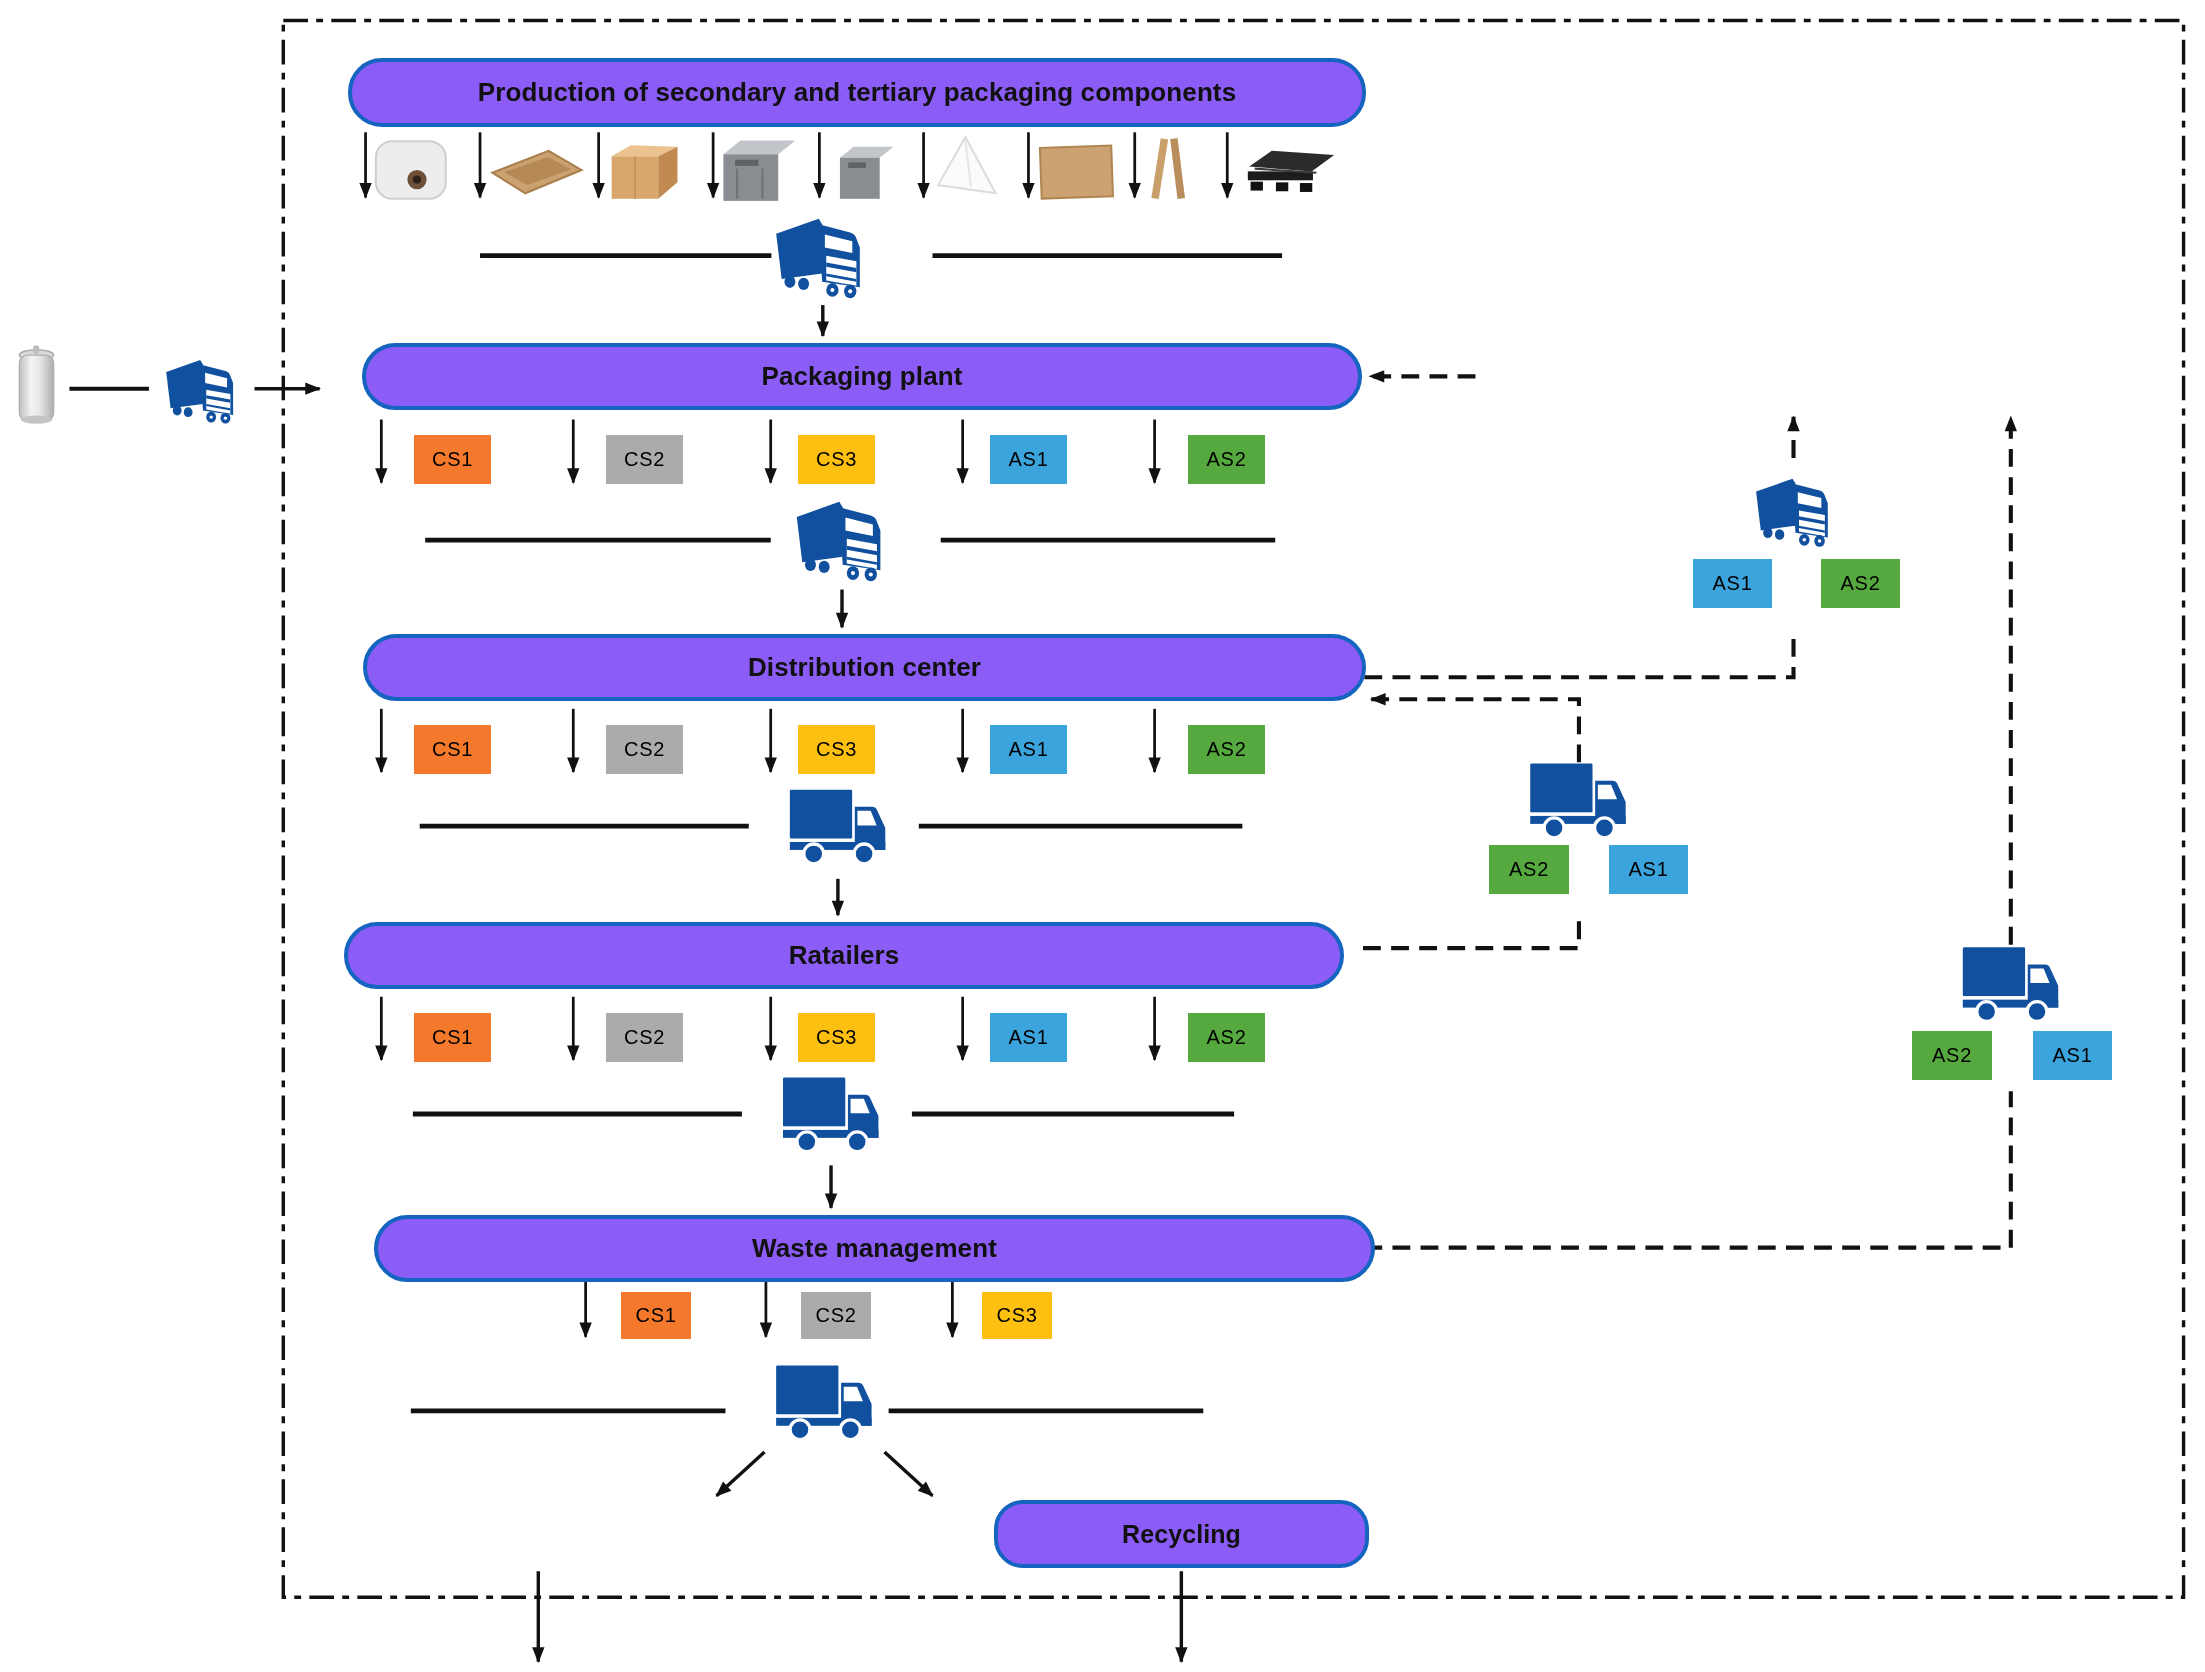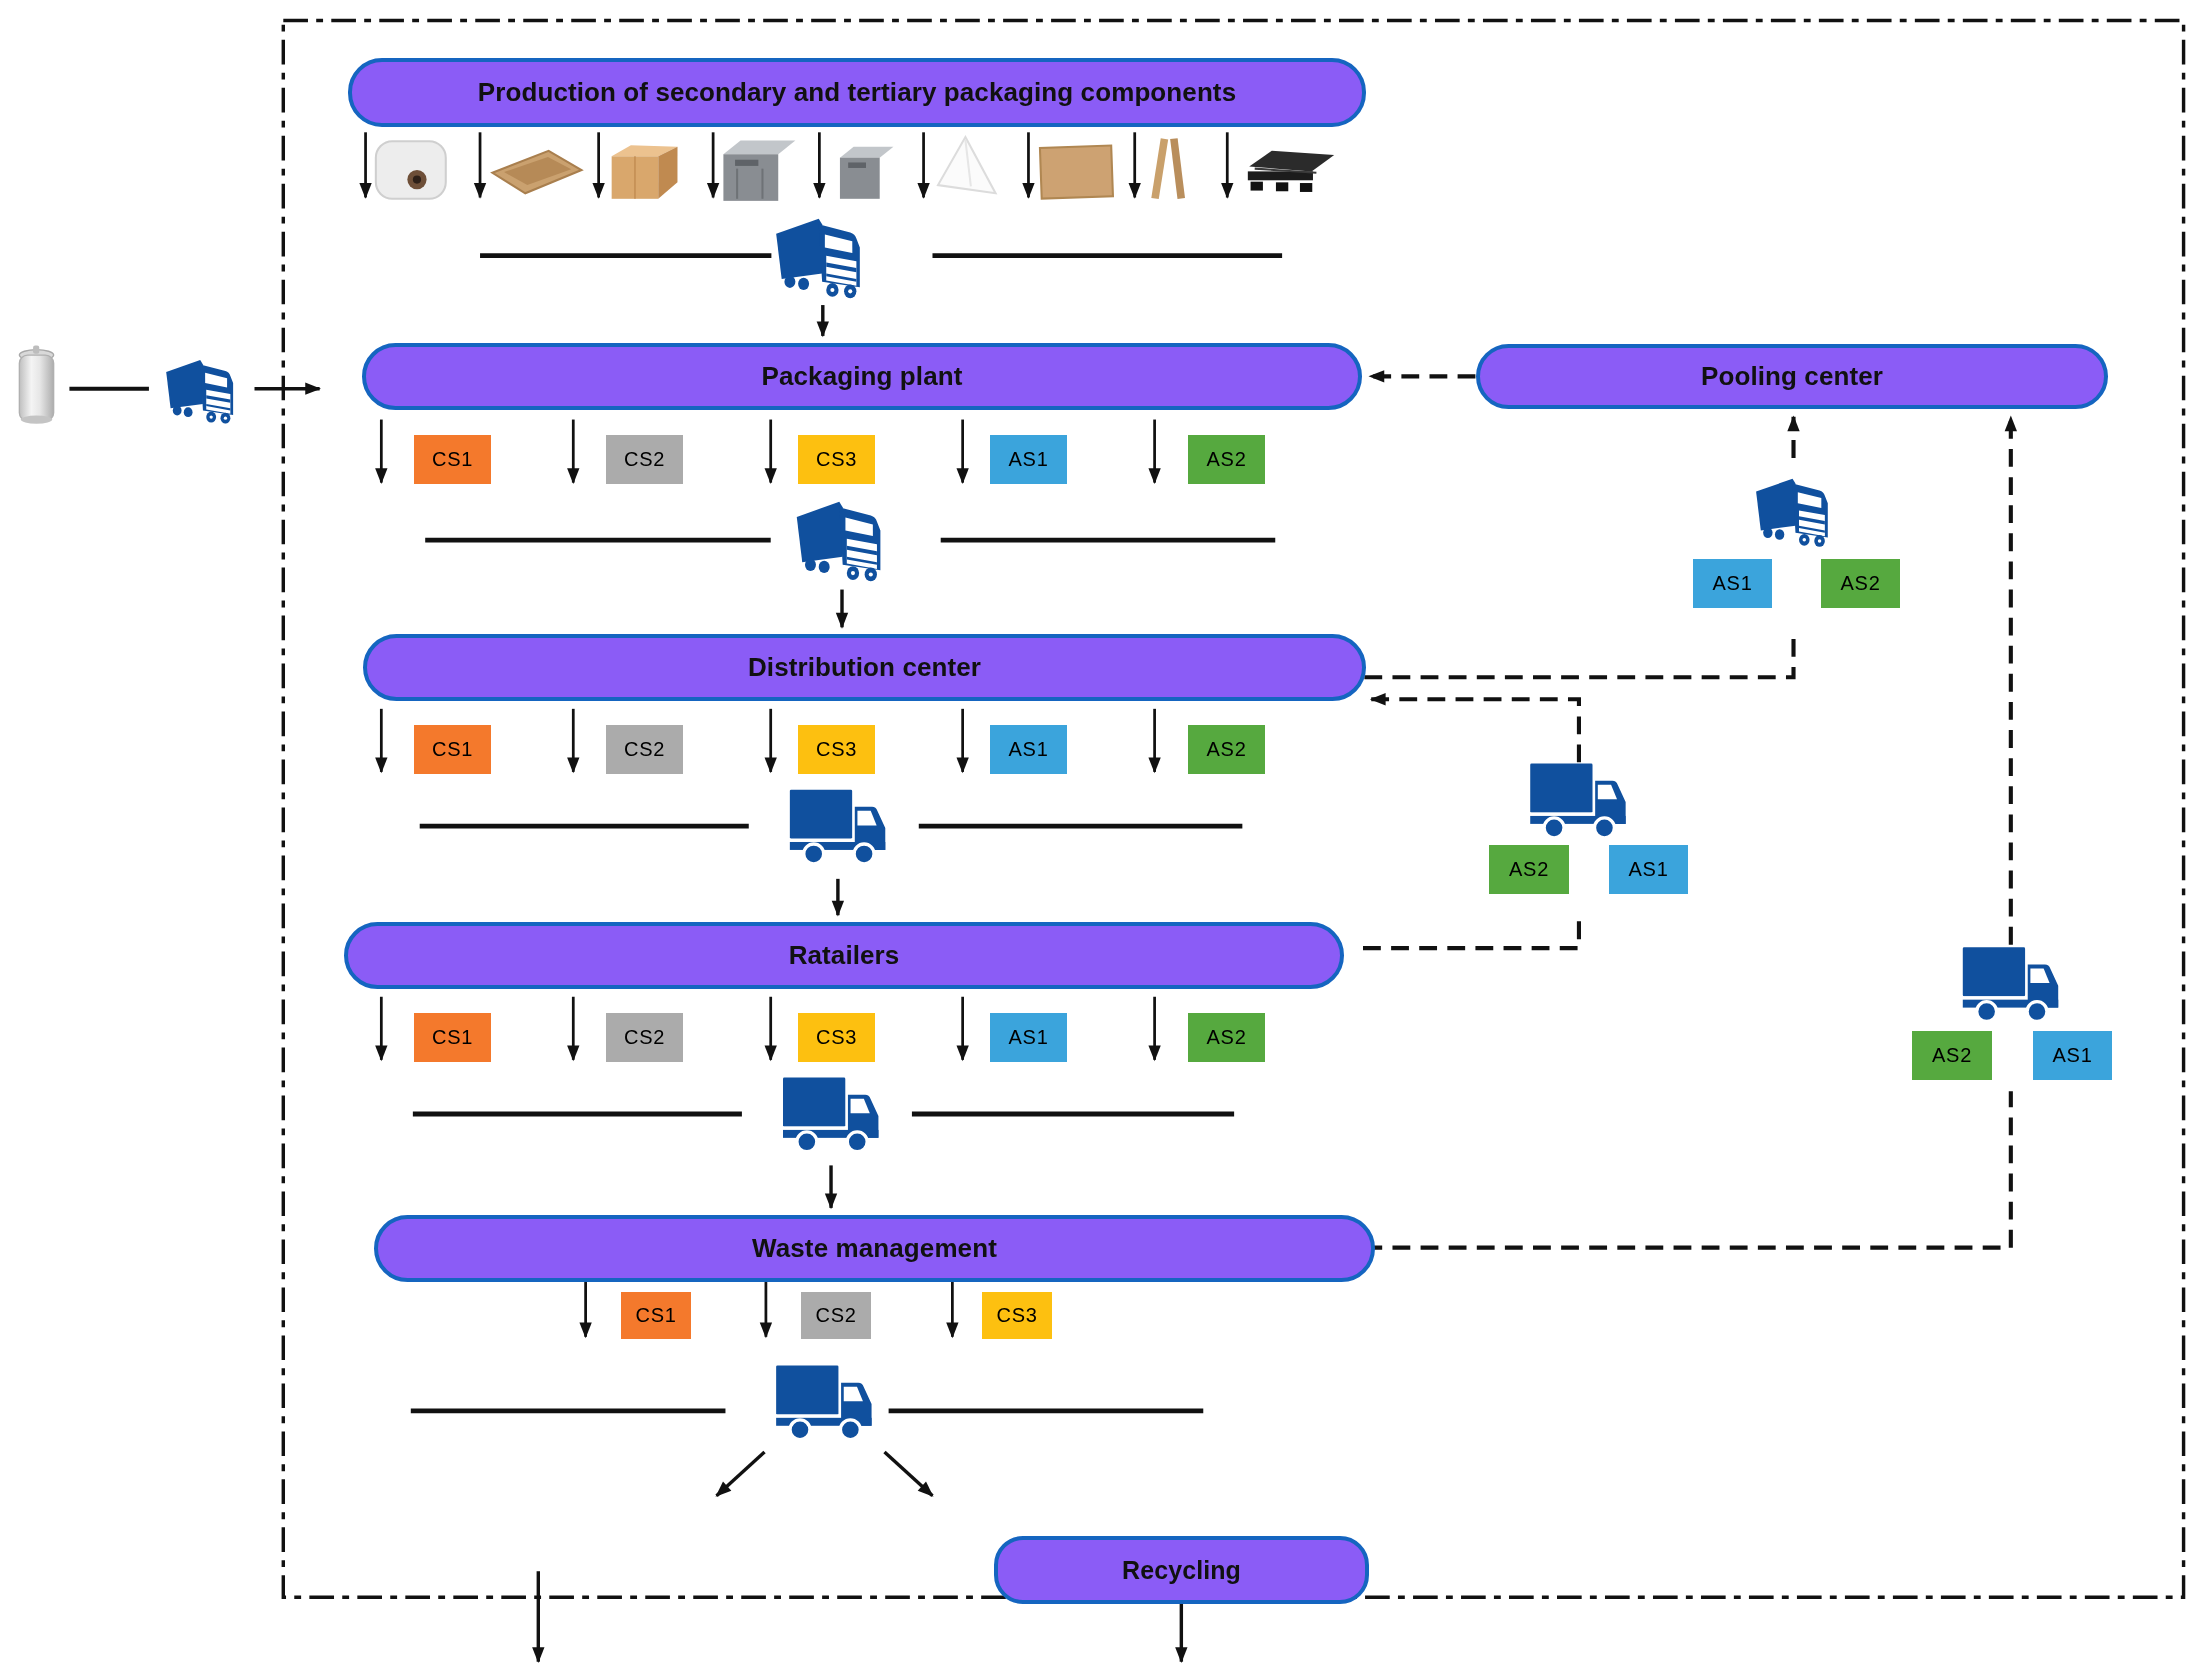--- a/index.html
+++ b/index.html
@@ -202,30 +202,29 @@
       <rect x="28" y="518" width="50" height="96" rx="12" fill="url(#canGrad)" stroke="#b0b0b0" stroke-width="2"></rect>
       <ellipse cx="53" cy="612" rx="23" ry="6" fill="#c4c4c4"></ellipse>
       <rect x="48" y="504" width="9" height="12" rx="3" fill="#bdbdbd"></rect>
     </g>
   </svg>
 
   <div class="box" style="left:348px;top:58px;width:1018px;height:69px;">Production of secondary and tertiary packaging components</div>
 
   <div class="box" style="left:362px;top:343px;width:1000px;height:67px;">Packaging plant</div>
 
-  <div class="box" style="left:1476px;top:344px;width:632px;height:65px;">Pooling center</div>
 
   <div class="box" style="left:363px;top:634px;width:1003px;height:67px;">Distribution center</div>
 
   <div class="box" style="left:344px;top:922px;width:1000px;height:67px;">Ratailers</div>
 
   <div class="box" style="left:374px;top:1215px;width:1001px;height:67px;">Waste management</div>
 
 
-  <div class="box small" style="left:994px;top:1500px;width:375px;height:68px;margin-top:36px;">Recycling</div>
+  <div class="box small" style="left:994px;top:1500px;width:375px;height:68px;">Recycling</div>
 
   <div class="badge" style="left: 414px; top: 435px; width: 77px; height: 49px; background: rgb(244, 121, 44);">CS1</div>
   <div class="badge" style="left: 606px; top: 435px; width: 77px; height: 49px; background: rgb(171, 171, 171);">CS2</div>
   <div class="badge" style="left: 798px; top: 435px; width: 77px; height: 49px; background: rgb(253, 192, 16);">CS3</div>
   <div class="badge" style="left: 990px; top: 435px; width: 77px; height: 49px; background: rgb(59, 164, 220);">AS1</div>
   <div class="badge" style="left: 1188px; top: 435px; width: 77px; height: 49px; background: rgb(86, 169, 63);">AS2</div>
 
   <div class="badge" style="left: 414px; top: 725px; width: 77px; height: 49px; background: rgb(244, 121, 44);">CS1</div>
   <div class="badge" style="left: 606px; top: 725px; width: 77px; height: 49px; background: rgb(171, 171, 171);">CS2</div>
   <div class="badge" style="left: 798px; top: 725px; width: 77px; height: 49px; background: rgb(253, 192, 16);">CS3</div>

